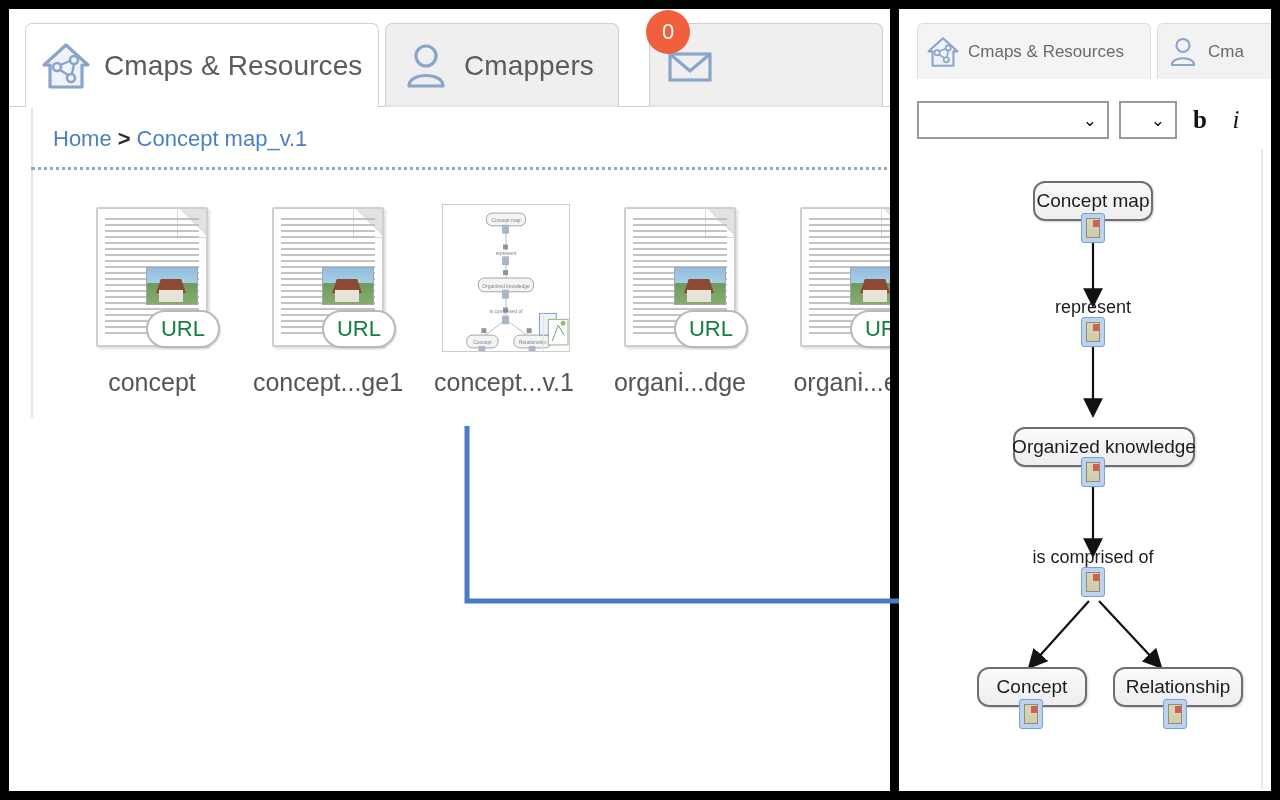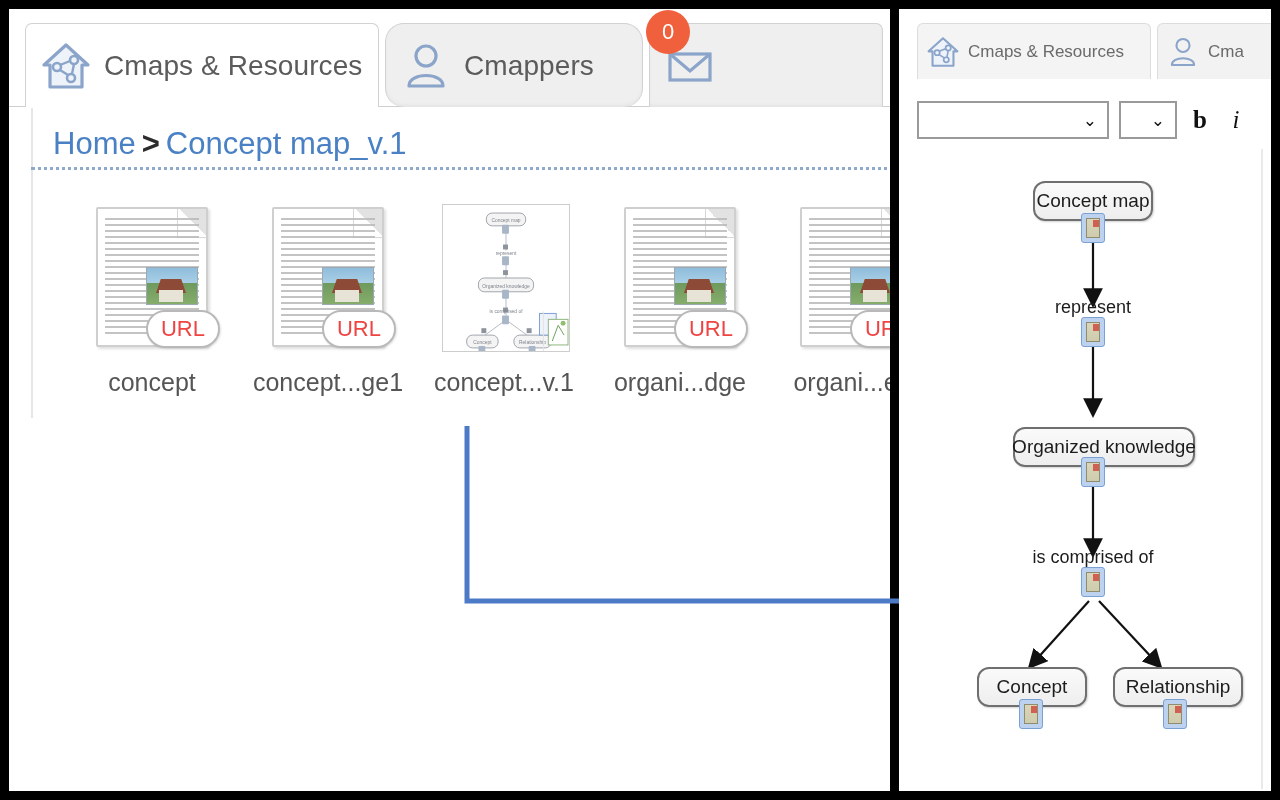--- a/index.html
+++ b/index.html
@@ -64,41 +64,41 @@
     font-size: 28px;
     color: #5b5b5b;
     white-space: nowrap;
     margin-left: 12px;
     letter-spacing: .1px;
   }
   .tab-icon { width: 52px; height: 52px; flex: 0 0 52px; position: relative; }
   .tab-icon svg { display:block; width:100%; height:100%; }
 
   #tab-cmaps   { left: 16px;  width: 354px; }
-  #tab-cmappers{ left: 376px; width: 258px; border-radius: 19px; }
+  #tab-cmappers{ left: 376px; width: 234px; }
   #tab-messages{ left: 640px; width: 234px; }
 
   .badge {
     position: absolute; left: -4px; top: -14px;
     width: 44px; height: 44px; border-radius: 50%;
     background: #f0603c;
     color: #fff; font-size: 22px;
     display: flex; align-items: center; justify-content: center;
     z-index: 8;
   }
 
   
   #content-col {
     position: absolute; left: 22px; top: 99px;
     width: 840px; height: 310px;
     border-left: 2px solid #e6e6e6;
   }
   #breadcrumb {
     position: absolute; left: 20px; top: 18px;
-    font-size: 31px; color: #4a80c4;
+    font-size: 22px; color: #4a80c4;
     white-space: nowrap;
   }
   #breadcrumb .sep { color: #2c2c2c; font-weight: bold; margin: 0 6px; }
   #crumb-sub { border-bottom: 0; }
   #dotted-rule {
     position: absolute; left: 22px; top: 158px;
     width: 1230px; height: 0;
     border-top: 3px dotted #8fa9cd;
   }
 
@@ -160,21 +160,21 @@
     content: ""; position: absolute; left: 12px; top: 22px;
     width: 24px; height: 12px; background: #e7e3d6;
   }
   .url-badge {
     position: absolute; right: -4px; bottom: 4px;
     width: 74px; height: 38px;
     background: #ffffff;
     border: 2px solid #b9b9b9;
     border-radius: 19px;
     display: flex; align-items: center; justify-content: center;
-    font-size: 22px; color: #ef4444;
+    font-size: 22px; color: #15803d;
     box-shadow: 1px 1px 2px rgba(0,0,0,.12);
   }
 
   
   .cmap-thumb {
     position: absolute; left: 2px; top: 0;
     width: 128px; height: 148px;
     background: #ffffff;
     border: 1px solid #cdcdcd;
   }

